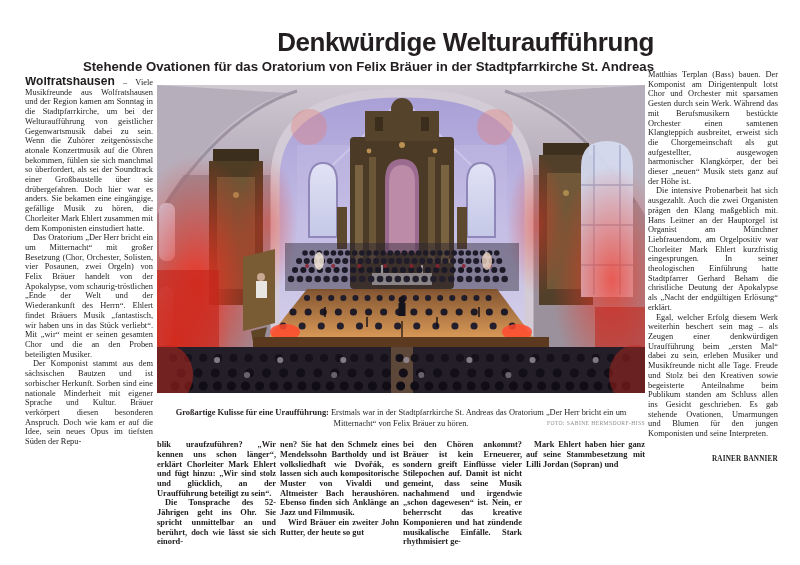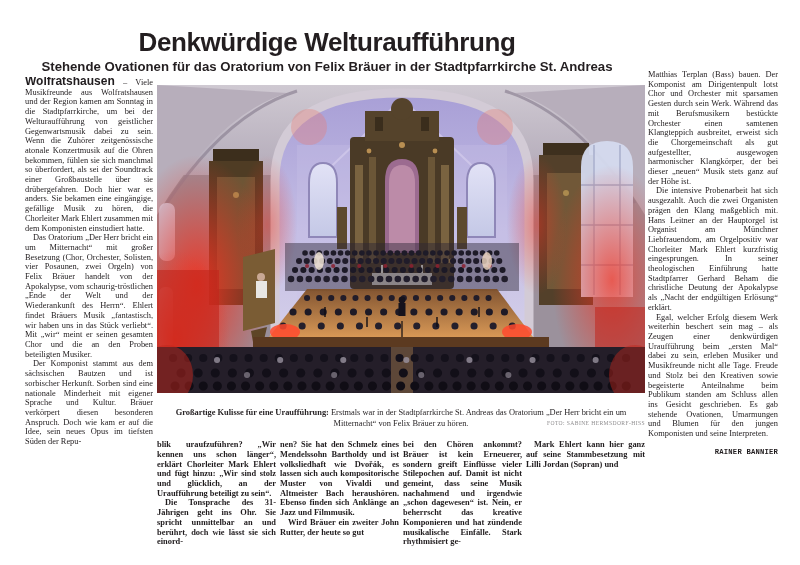--- a/index.html
+++ b/index.html
@@ -1,37 +1,37 @@
 <!DOCTYPE html>
 <html lang="de"><head>
 <meta charset="utf-8">
 <style>
   html,body{margin:0;padding:0;background:#ffffff;}
   .page{position:relative;width:800px;height:565px;background:#fff;overflow:hidden;
         font-family:"Liberation Serif", serif;color:#201c1e;}
-  .hdr{position:absolute;left:0;top:29px;width:654px;text-align:center;
+  .hdr{position:absolute;left:0;top:29px;width:654px;text-align:right;
        font-family:"Liberation Sans", sans-serif;color:#231e20;}
   .hdr h1{margin:0;font-size:26px;font-weight:bold;letter-spacing:-0.4px;line-height:1.05;}
   .hdr h2{margin:3px 0 0;font-size:13.2px;font-weight:bold;}
   .colL{position:absolute;left:25px;top:77px;width:128px;height:472px;overflow:hidden;}
   .colR{position:absolute;left:648px;top:70px;width:130px;height:478px;overflow:hidden;}
   .center{position:absolute;left:157px;top:85px;width:488px;}
   .para{margin:0;text-align:justify;font-size:8.4px;line-height:9.7px;hyphens:auto;-webkit-hyphens:auto;}
   .para.ind{text-indent:8px;}
   .lead{font-family:"Liberation Sans", sans-serif;font-weight:bold;font-size:12px;}
   figure{margin:0;}
   .photo{display:block;width:488px;height:308px;background:#38303c;}
   .cap{position:relative;margin-top:15px;width:488px;font-family:Liberation Serif, serif;
        font-size:8.4px;line-height:10.6px;color:#29252 7;color:#292527;text-align:center;}
   .cap b{font-weight:bold;}
   .credit{position:absolute;right:0;bottom:1px;font-size:5.6px;color:#8f8d8f;letter-spacing:.4px;}
   .bcols{display:flex;gap:4px;margin-top:11px;height:136px;overflow:hidden;font-weight:bold;}
   .bcol{width:119px;overflow:hidden;}
-  .author{float:right;font-family:Liberation Mono, monospace;font-weight:bold;font-size:7.2px;
-          letter-spacing:.2px;margin-top:9px;}
+  .author{float:right;font-family:Liberation Serif, serif;font-weight:bold;font-size:7.2px;
+          letter-spacing:.2px;margin-top:16px;}
 </style>
 </head>
 <body>
 
 <div class="page">
 
   <header class="hdr">
     <h1>Denkwürdige Welturaufführung</h1>
     <h2>Stehende Ovationen für das Oratorium von Felix Bräuer in der Stadtpfarrkirche St. Andreas</h2>
   </header>
@@ -191,31 +191,31 @@
 
       <figcaption class="cap">
         <b>Großartige Kulisse für eine Uraufführung:</b><span> Erstmals war in der Stadtpfarrkirche St. Andreas das Oratorium „Der Herr bricht ein um Mitternacht“ von Felix Bräuer zu hören.</span>
         <span class="credit">FOTO: SABINE HERMSDORF-HISS</span>
       </figcaption>
     </figure>
 
     <div class="bcols">
       <div class="bcol">
         <p class="para">blik uraufzuführen? „Wir kennen uns schon länger“, erklärt Chorleiter Mark Ehlert und fügt hinzu: „Wir sind stolz und glücklich, an der Uraufführung beteiligt zu sein“.</p>
-        <p class="para ind">Die Tonsprache des 31-Jährigen geht ins Ohr. Sie spricht unmittelbar an und berührt, doch wie lässt sie sich einord-</p>
+        <p class="para ind">Die Tonsprache des 52-Jährigen geht ins Ohr. Sie spricht unmittelbar an und berührt, doch wie lässt sie sich einord-</p>
       </div>
       <div class="bcol">
         <p class="para">nen? Sie hat den Schmelz eines Mendelssohn Bartholdy und ist volksliedhaft wie Dvořák, es lassen sich auch kompositorische Muster von Vivaldi und Altmeister Bach heraushören. Ebenso finden sich Anklänge an Jazz und Filmmusik.</p>
         <p class="para ind">Wird Bräuer ein zweiter John Rutter, der heute so gut</p>
       </div>
       <div class="bcol">
         <p class="para">bei den Chören ankommt? Bräuer ist kein Erneuerer, sondern greift Einflüsse vieler Stilepochen auf. Damit ist nicht gemeint, dass seine Musik nachahmend und irgendwie „schon dagewesen“ ist. Nein, er beherrscht das kreative Komponieren und hat zündende musikalische Einfälle. Stark rhythmisiert ge-</p>
       </div>
       <div class="bcol">
-        <p class="para ind">Mark Ehlert kann hier ganz auf seine Stammbesetzung mit Lilli Jordan (Sopran) und</p>
+        <p class="para ind">Mark Ehlert haben hier ganz auf seine Stammbesetzung mit Lilli Jordan (Sopran) und</p>
       </div>
     </div>
   </div>
 
   <div class="colR">
     <p class="para">Matthias Terplan (Bass) bauen. Der Komponist am Dirigentenpult lotst Chor und Orchester mit sparsamen Gesten durch sein Werk. Während das mit Berufsmusikern bestückte Orchester einen samtenen Klangteppich ausbreitet, erweist sich die Chorgemeinschaft als gut aufgestellter, ausgewogen harmonischer Klangkörper, der bei dieser „neuen“ Musik stets ganz auf der Höhe ist.</p>
     <p class="para ind">Die intensive Probenarbeit hat sich ausgezahlt. Auch die zwei Organisten prägen den Klang maßgeblich mit. Hans Leitner an der Hauptorgel ist Organist am Münchner Liebfrauendom, am Orgelpositiv war Chorleiter Mark Ehlert kurzfristig eingesprungen. In seiner theologischen Einführung hatte Stadtpfarrer Gerhard Beham die christliche Deutung der Apokalypse als „Nacht der endgültigen Erlösung“ erklärt.</p>
     <p class="para ind"><span>Egal, welcher Erfolg diesem Werk weiterhin beschert sein mag – als Zeugen einer denkwürdigen Uraufführung beim „ersten Mal“ dabei zu sein, erleben Musiker und Musikfreunde nicht alle Tage. Freude und Stolz bei den Kreativen sowie begeisterte Anteilnahme beim Publikum standen am Schluss allen ins Gesicht geschrieben. Es gab stehende Ovationen, Umarmungen und Blumen für den jungen Komponisten und seine Interpreten.</span> <span class="author">RAINER BANNIER</span></p>
   </div>
 

